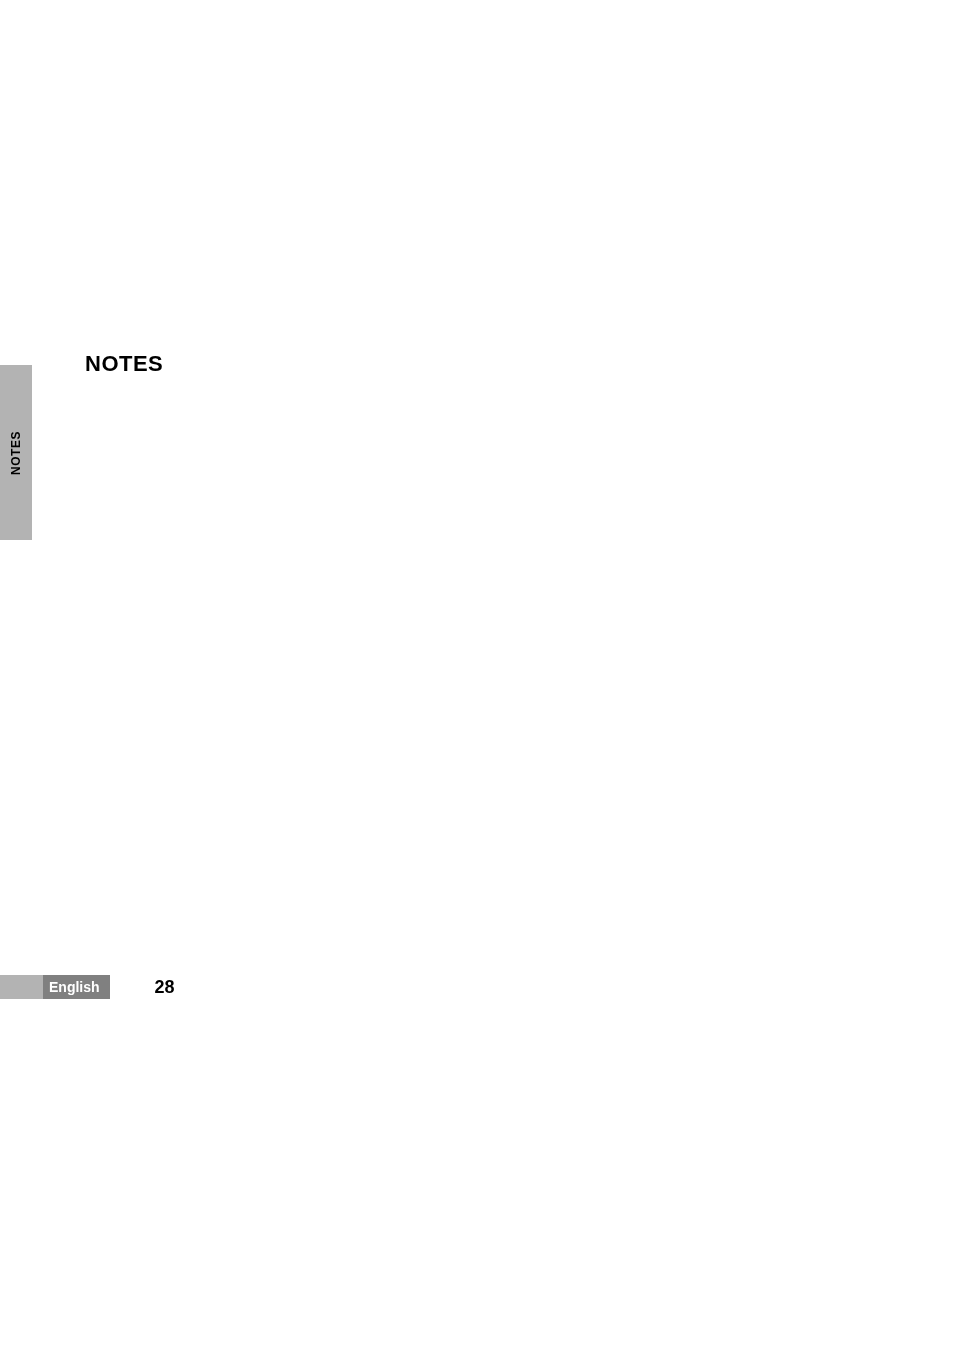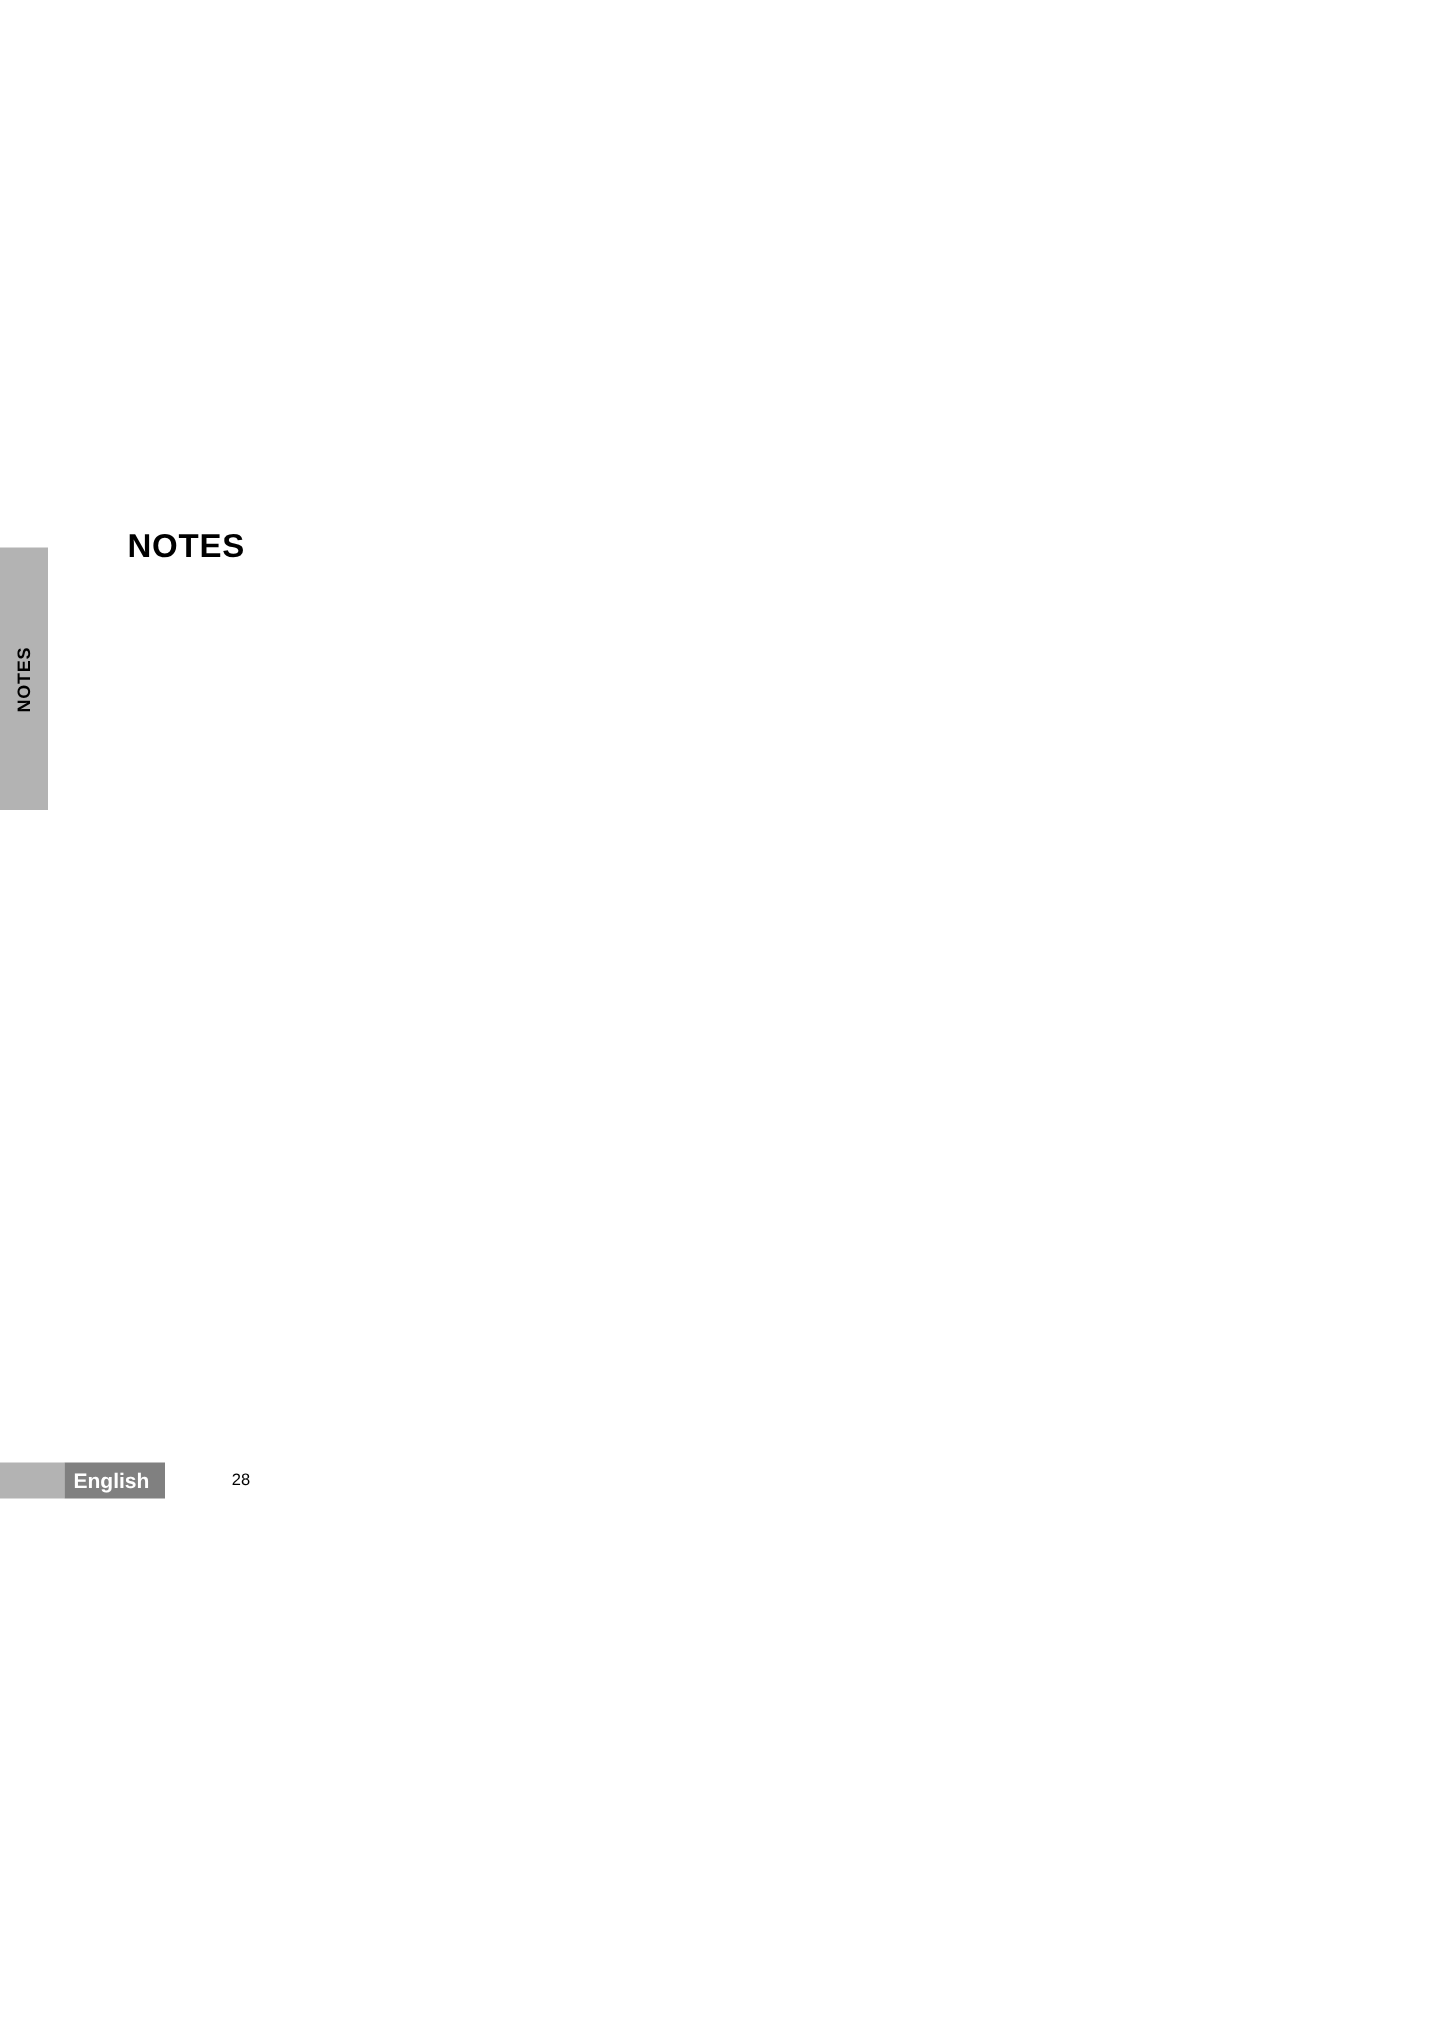--- a/index.html
+++ b/index.html
@@ -61,22 +61,22 @@
       color: #ffffff;
       font-size: 14px;
       font-weight: bold;
       display: flex;
       align-items: center;
       padding: 0 10px 0 6px;
       text-align: right;
     }
     .page-number {
       margin-left: 45px;
-      font-size: 11px;
-      font-weight: normal;
+      font-size: 18px;
+      font-weight: bold;
       color: #000000;
     }
   </style>
 </head>
 <body>
 
 <div class="sidebar-tab">
   <span class="sidebar-tab-label">NOTES</span>
 </div>
 

